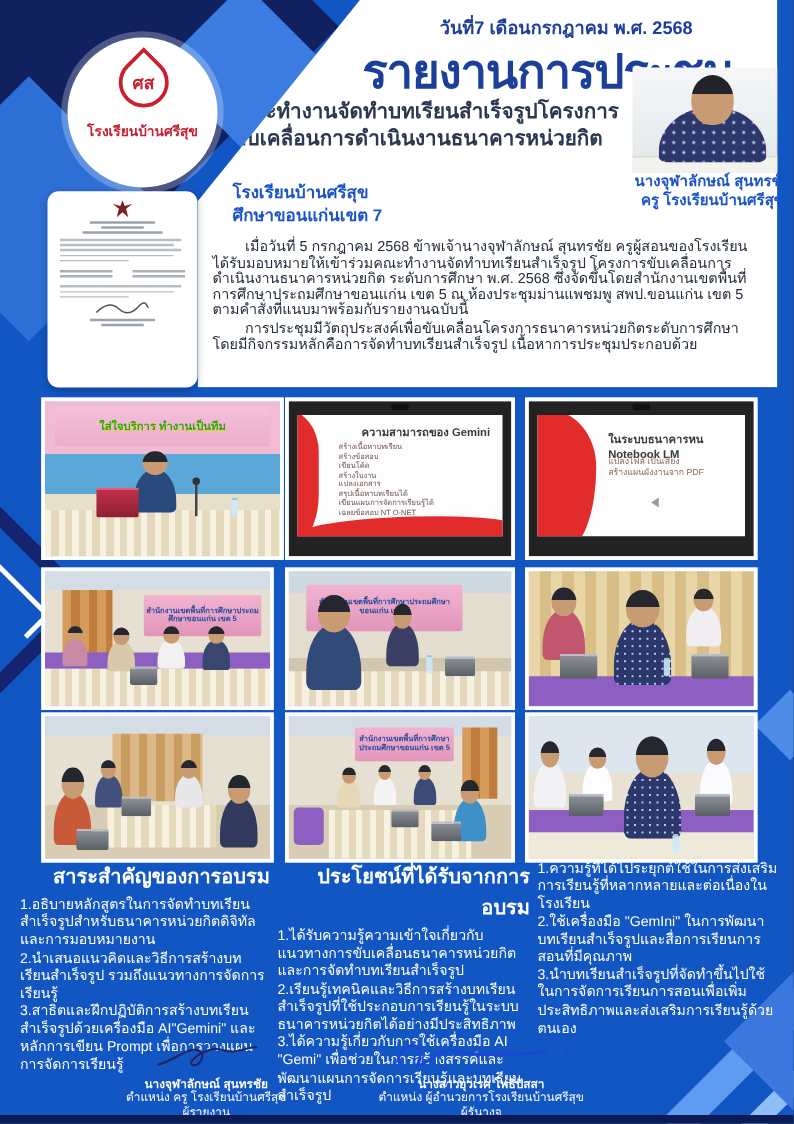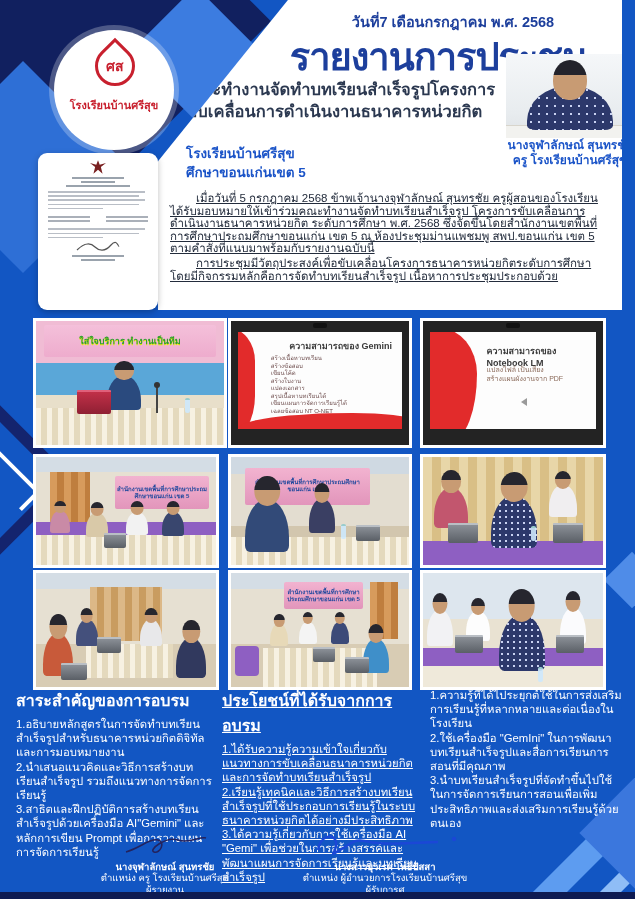--- a/index.html
+++ b/index.html
@@ -14,21 +14,21 @@
   .date{position:absolute;left:130px;top:10px;width:330px;text-align:center;
         font-size:14.5px;font-weight:bold;color:#1d3f9c;}
   .title{position:absolute;left:95px;top:26px;width:370px;text-align:center;
          font-size:38px;font-weight:bold;color:#1d3f9c;letter-spacing:-1px;}
   .subtitle{position:absolute;left:28px;top:78px;width:320px;font-size:16.5px;
             font-weight:600;color:#2b3850;line-height:22px;}
   .school{position:absolute;left:28px;top:144px;width:320px;font-size:13.5px;
           font-weight:bold;color:#1b54c8;line-height:19px;}
   .paras{position:absolute;left:12px;top:192px;width:440px;font-size:11.5px;
          color:#232c3c;line-height:12.6px;}
-  .paras p{margin:0 0 2px 0;text-indent:26px;text-decoration:underline;}
+  .paras p{margin:0 0 2px 0;text-indent:26px;}
   
   .tphoto{position:absolute;left:348px;top:54px;width:128px;height:84px;overflow:hidden;
           background:linear-gradient(#f5f7f9,#e8ecef 70%,#dfe3e6);}
   .tdesk{position:absolute;left:0;bottom:0;width:100%;height:12px;background:#f2f2ef;border-top:1px solid #d8d5cc;}
   .thead{position:absolute;left:50%;top:6px;transform:translateX(-50%);width:34px;height:40px;border-radius:50% 50% 46% 46%;
          background:linear-gradient(#23232b 0 38%,#c89b73 38%);}
   .ttorso{position:absolute;left:50%;bottom:8px;transform:translateX(-50%);width:86px;height:44px;
           border-radius:48% 48% 10% 10%/80% 80% 10% 10%;
           background-color:#2c386b;background-image:radial-gradient(#c9d2f2 1px,transparent 1.4px);background-size:8px 8px;}
   .tname{position:absolute;left:336px;top:138px;width:152px;text-align:center;
@@ -84,21 +84,21 @@
   .blobL{position:absolute;left:-6%;top:-4%;width:34%;height:115%;background:#e22b2b;
          border-radius:0 90% 60% 0/0 55% 80% 0;}
   .blobB{position:absolute;left:0;bottom:-2%;width:105%;height:18%;background:#e22b2b;
          border-radius:120% 60% 0 0/160% 70% 0 0;}
   .stitle{position:absolute;font-weight:bold;color:#3a3a3a;}
   .slist{position:absolute;color:#6b4a4a;}
   .spk{position:absolute;width:0;height:0;border-top:4px solid transparent;border-bottom:4px solid transparent;
        border-right:6px solid #9a9a9a;}
   
   .sec{position:absolute;color:#fff;}
-  .sec h3{margin:0 0 4px 0;font-size:16px;text-align:left;font-weight:bold;}
+  .sec h3{margin:0 0 4px 0;font-size:16px;text-align:right;font-weight:bold;}
   .sec div{font-size:11.3px;line-height:14.2px;}
   
   .sig{position:absolute;text-align:center;color:#fff;font-size:9.5px;line-height:11.5px;}
   .sig .nm{font-weight:bold;}
   .bottomstrip{position:absolute;left:0;bottom:0;width:100%;height:7px;background:#0e1b52;}
 </style>
 </head>
 <body>
 
 <div id="page">
@@ -117,21 +117,21 @@
 
   <div id="panel">
     <div class="date">วันที่7 เดือนกรกฎาคม พ.ศ. 2568</div>
     <div class="title">รายงานการประชุม</div>
     <div class="subtitle">
       <div>คณะทำงานจัดทำบทเรียนสำเร็จรูปโครงการ</div>
       <div>ขับเคลื่อนการดำเนินงานธนาคารหน่วยกิต</div>
     </div>
     <div class="school">
       <div>โรงเรียนบ้านศรีสุข</div>
-      <div>ศึกษาขอนแก่นเขต 5</div>
+      <div>ศึกษาขอนแก่นเขต 7</div>
     </div>
 
     <div class="tphoto">
       <div class="tdesk"></div>
       <div class="ttorso"></div>
       <div class="thead"></div>
     </div>
     <div class="tname">
       <div class="nm">นางจุฬาลักษณ์ สุนทรชัย</div>
       <div>ครู โรงเรียนบ้านศรีสุข</div>
@@ -220,21 +220,21 @@
     <div class="pp" style="left:38%;bottom:28%;width:34px;height:34px;background:#2a4a7e;"></div>
     <div class="lap" style="left:22%;bottom:25%;width:34px;height:22px;background:linear-gradient(#c13048,#8f1f33);border-top-color:#e0607a;"></div>
     <div class="mic" style="left:64%;bottom:26%;height:26px;"></div>
   </div>
 
   <div class="photo" style="left:420px;top:318px;width:180px;height:124px;">
     <div class="tv"></div>
     <div class="cam"></div>
     <div class="scr">
       <div class="blobL"></div>
-      <div class="stitle" style="left:34%;top:12%;font-size:9px;">ความสามารถของ Notebook LM</div>
+      <div class="stitle" style="left:34%;top:12%;font-size:9px;">ในระบบธนาคารหน Notebook LM</div>
       <div class="slist" style="left:34%;top:34%;font-size:7px;line-height:9px;color:#8a6a5a;">
         <div>แปลงไฟล์ เป็นเสียง</div>
         <div>สร้างแผนผังงานจาก PDF</div>
       </div>
       <div class="spk" style="left:55%;top:68%;"></div>
     </div>
   </div>
 
   <div class="photo" style="left:33px;top:454px;width:180px;height:108px;">
     <div class="wallA"></div>
@@ -314,21 +314,21 @@
     <div class="lap" style="left:74%;bottom:30%;width:28px;height:16px;"></div>
     <div class="bot" style="left:64%;bottom:4%;"></div>
   </div>
 
   <div class="sec" style="left:16px;top:688px;width:200px;">
     <h3>สาระสำคัญของการอบรม</h3>
     <div>1.อธิบายหลักสูตรในการจัดทำบทเรียนสำเร็จรูปสำหรับธนาคารหน่วยกิตดิจิทัลและการมอบหมายงาน</div>
     <div>2.นำเสนอแนวคิดและวิธีการสร้างบทเรียนสำเร็จรูป รวมถึงแนวทางการจัดการเรียนรู้</div>
     <div>3.สาธิตและฝึกปฏิบัติการสร้างบทเรียนสำเร็จรูปด้วยเครื่องมือ AI"Gemini" และหลักการเขียน Prompt เพื่อการวางแผนการจัดการเรียนรู้</div>
   </div>
-  <div class="sec" style="left:222px;top:688px;width:202px;text-decoration:underline;">
+  <div class="sec" style="left:222px;top:688px;width:202px;">
     <h3>ประโยชน์ที่ได้รับจากการอบรม</h3>
     <div>1.ได้รับความรู้ความเข้าใจเกี่ยวกับแนวทางการขับเคลื่อนธนาคารหน่วยกิตและการจัดทำบทเรียนสำเร็จรูป</div>
     <div>2.เรียนรู้เทคนิคและวิธีการสร้างบทเรียนสำเร็จรูปที่ใช้ประกอบการเรียนรู้ในระบบธนาคารหน่วยกิตได้อย่างมีประสิทธิภาพ</div>
     <div>3.ได้ความรู้เกี่ยวกับการใช้เครื่องมือ AI "Gemi" เพื่อช่วยในการสร้างสรรค์และพัฒนาแผนการจัดการเรียนรู้และบทเรียนสำเร็จรูป</div>
   </div>
   <div class="sec" style="left:430px;top:688px;width:192px;">
     <div>1.ความรู้ที่ได้ไประยุกต์ใช้ในการส่งเสริมการเรียนรู้ที่หลากหลายและต่อเนื่องในโรงเรียน</div>
     <div>2.ใช้เครื่องมือ "GemIni" ในการพัฒนาบทเรียนสำเร็จรูปและสื่อการเรียนการสอนที่มีคุณภาพ</div>
     <div>3.นำบทเรียนสำเร็จรูปที่จัดทำขึ้นไปใช้ในการจัดการเรียนการสอนเพื่อเพิ่มประสิทธิภาพและส่งเสริมการเรียนรู้ด้วยตนเอง</div>
   </div>
@@ -341,17 +341,17 @@
     <div>ตำแหน่ง ครู โรงเรียนบ้านศรีสุข</div>
     <div>ผู้รายงาน</div>
   </div>
   <div class="sig" style="left:290px;top:830px;width:190px;">
     <svg width="150" height="28" viewBox="0 0 150 28">
       <path d="M8 20 C10 6,24 2,26 12 S16 28,30 20 S44 8,60 12 C80 16,110 12,128 12" stroke="#1b47d6" stroke-width="2.4" fill="none"></path>
       <circle cx="144" cy="9" r="2.2" fill="#1b47d6"></circle>
     </svg>
     <div class="nm">นางสาวยุวเรศ โพธิปัสสา</div>
     <div>ตำแหน่ง ผู้อำนวยการโรงเรียนบ้านศรีสุข</div>
-    <div>ผู้รับการศ</div>
+    <div>ผู้รันางจ</div>
   </div>
 
   <div class="bottomstrip"></div>
 </div>
 
 </body></html>

